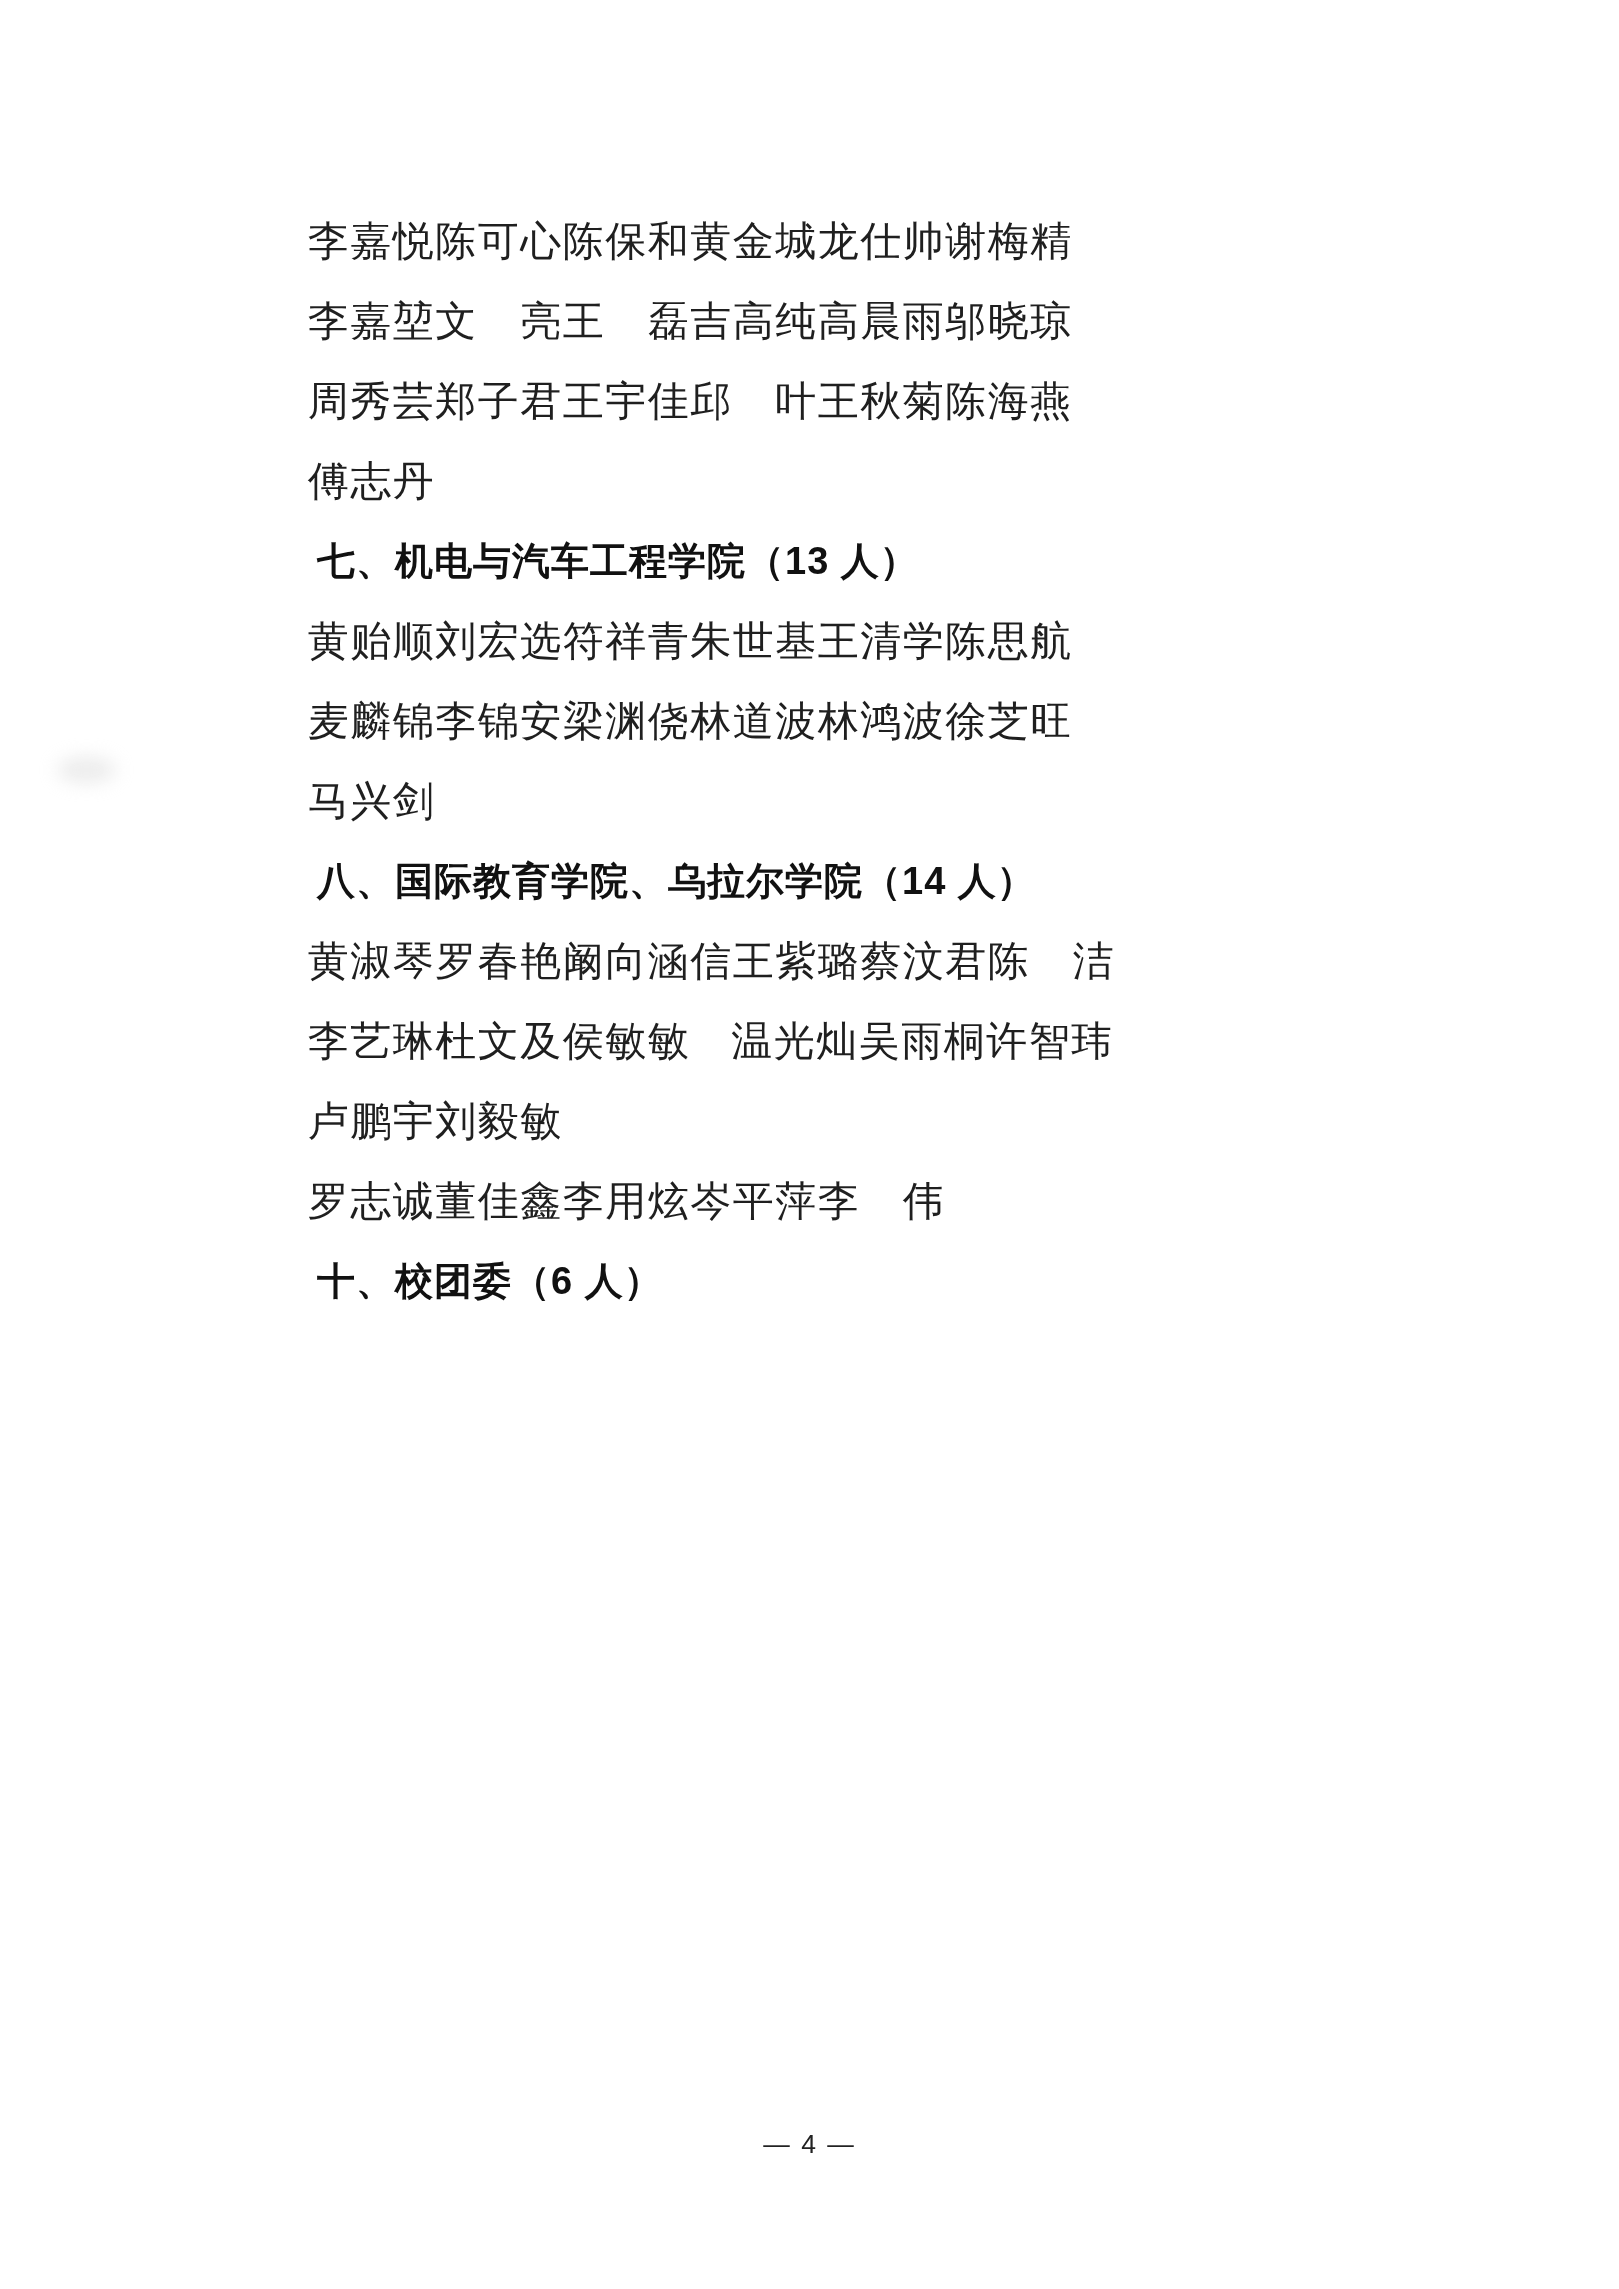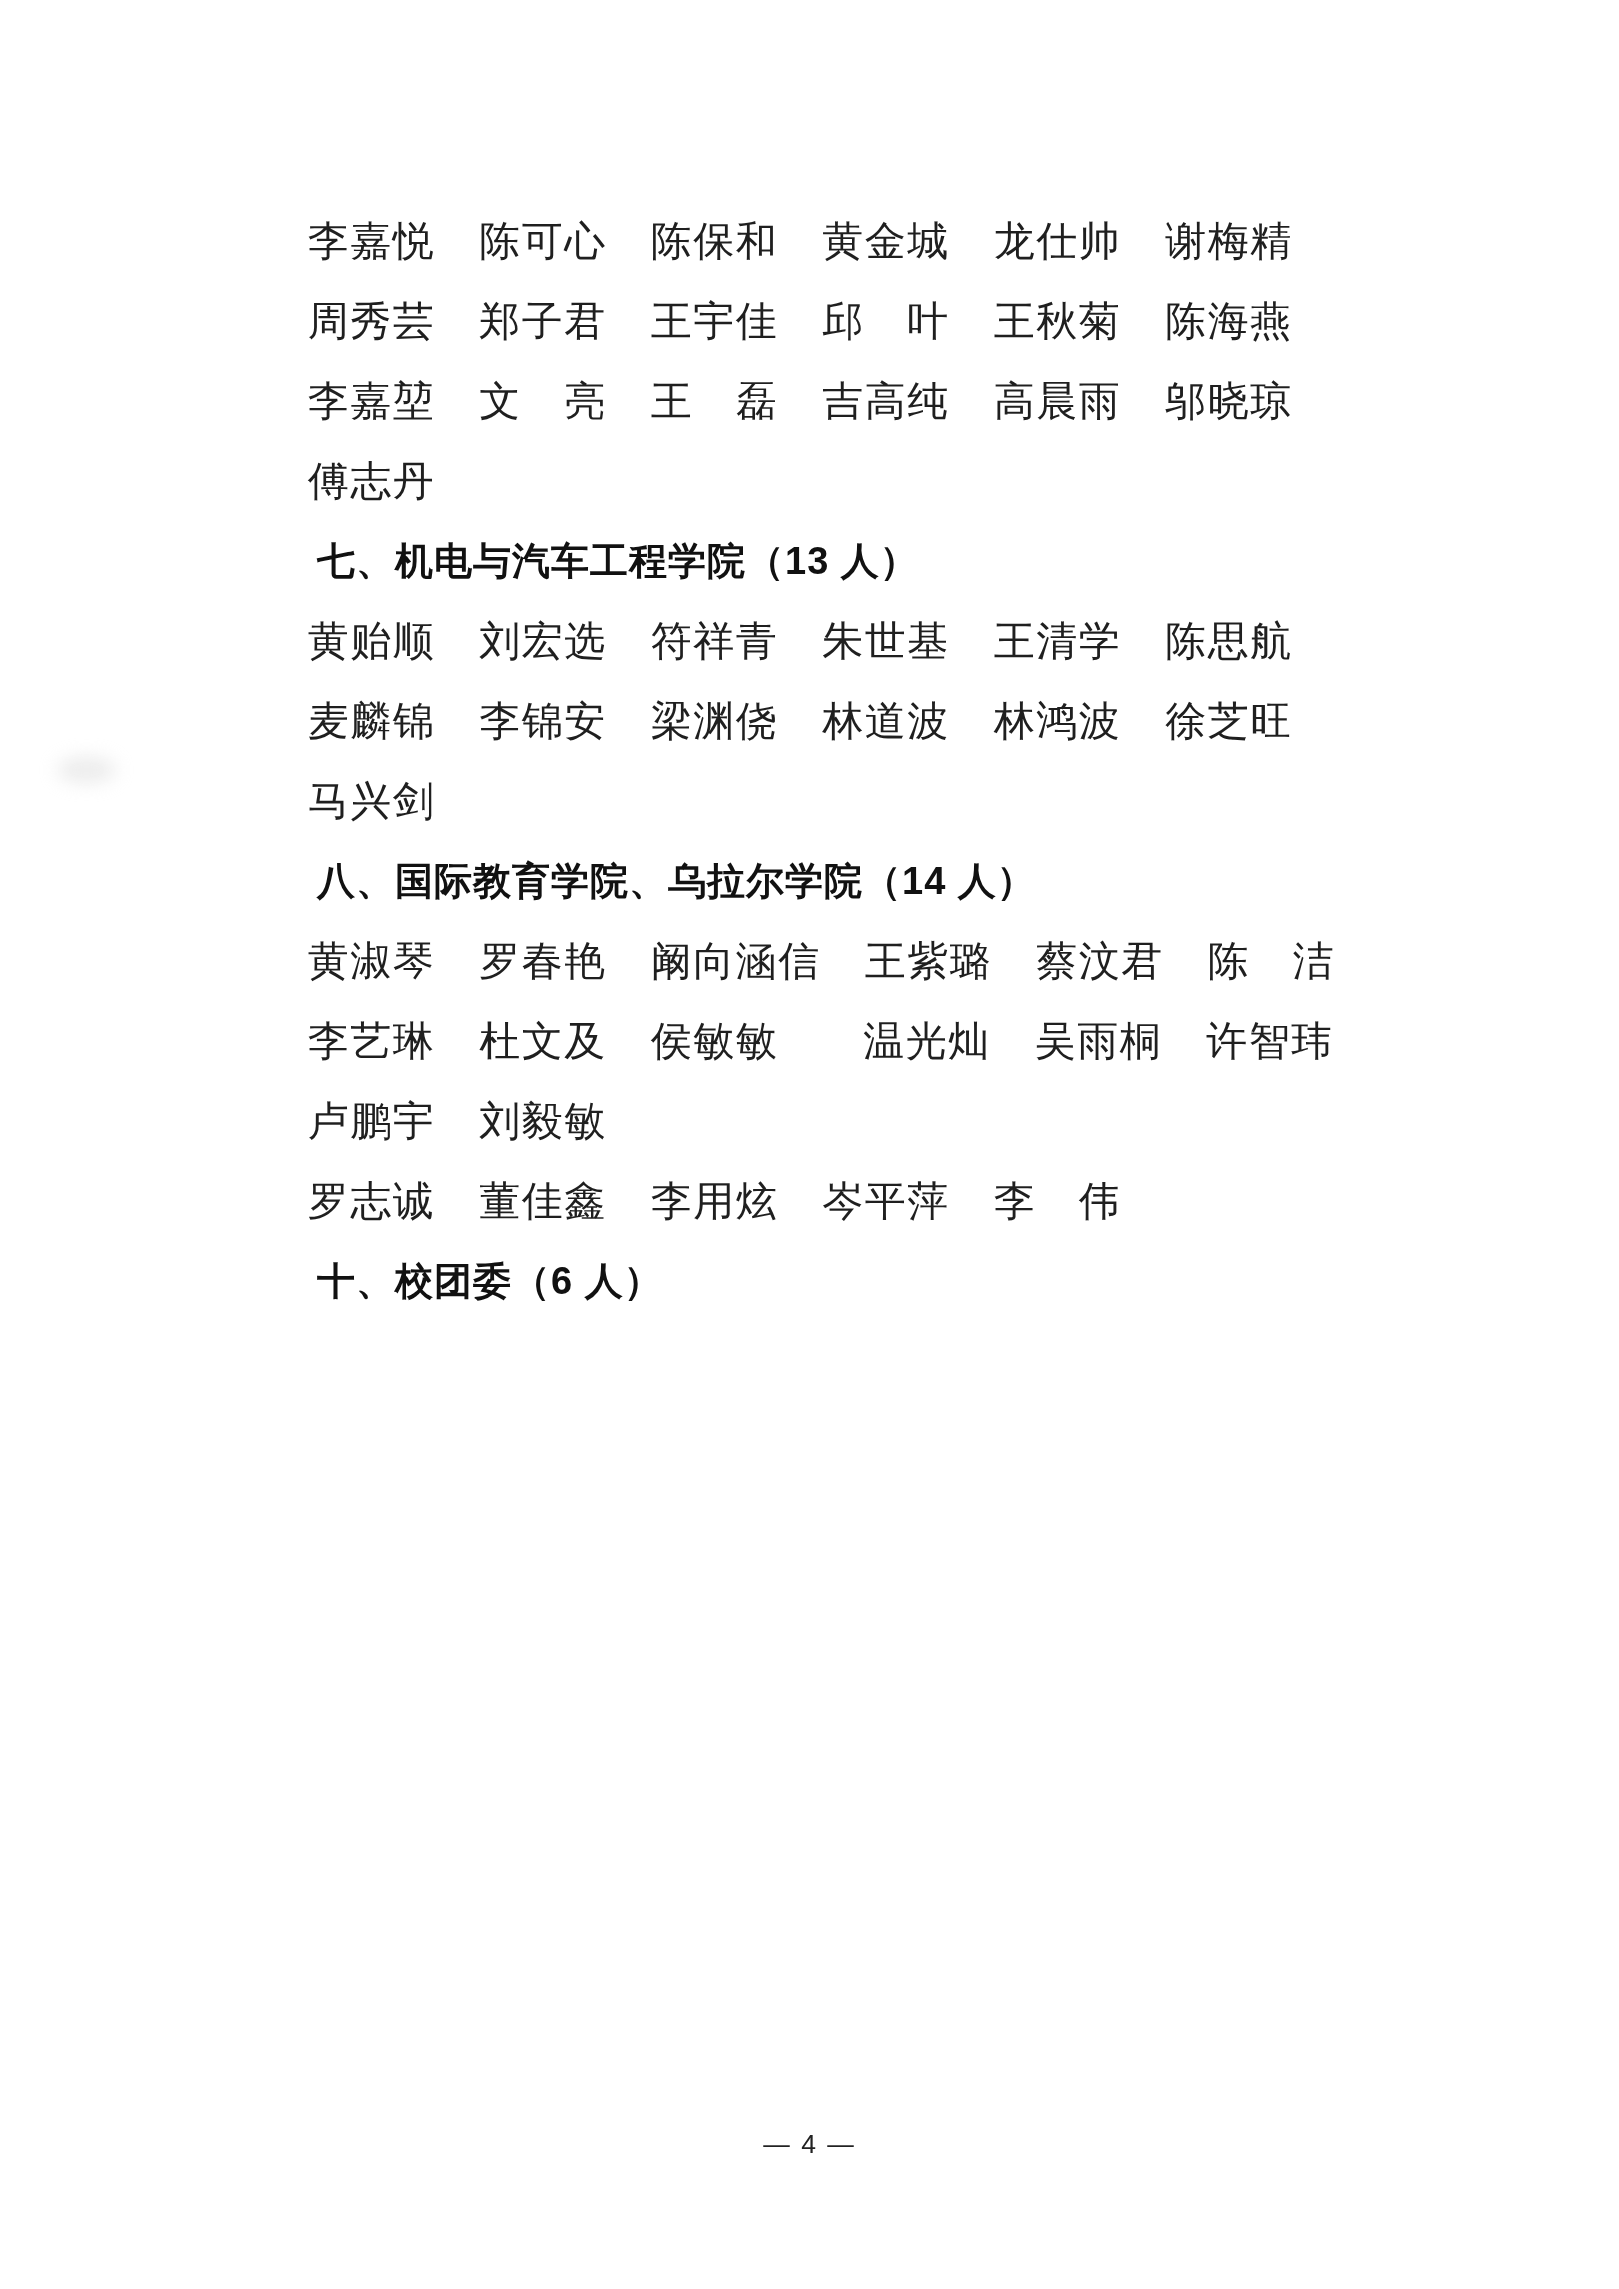--- a/index.html
+++ b/index.html
@@ -22,21 +22,20 @@
     left: 292px;
     right: 196px;
   }
   .line {
     height: 80px;
     display: flex;
     align-items: center;
   }
   .names-row {
     padding-left: 15.7px;
-    gap: 44px;
   }
   .person-name {
     font-size: 41px;
     line-height: 1;
     color: #1f1f1f;
     letter-spacing: 1.5px;
     white-space: pre;
     font-family: "Liberation Serif", "DejaVu Serif", serif;
   }
   .person-name.wide-after {
@@ -82,34 +81,34 @@
   <div class="content" id="doc-content">
       <div class="line names-row">
         <span class="person-name">李嘉悦</span>
         <span class="person-name">陈可心</span>
         <span class="person-name">陈保和</span>
         <span class="person-name">黄金城</span>
         <span class="person-name">龙仕帅</span>
         <span class="person-name">谢梅精</span>
       </div>
       <div class="line names-row">
+        <span class="person-name">李嘉堃</span>
+        <span class="person-name">文　亮</span>
+        <span class="person-name">王　磊</span>
+        <span class="person-name">吉高纯</span>
+        <span class="person-name">高晨雨</span>
+        <span class="person-name">邬晓琼</span>
+      </div>
+      <div class="line names-row">
         <span class="person-name">周秀芸</span>
         <span class="person-name">郑子君</span>
         <span class="person-name">王宇佳</span>
         <span class="person-name">邱　叶</span>
         <span class="person-name">王秋菊</span>
         <span class="person-name">陈海燕</span>
-      </div>
-      <div class="line names-row">
-        <span class="person-name">李嘉堃</span>
-        <span class="person-name">文　亮</span>
-        <span class="person-name">王　磊</span>
-        <span class="person-name">吉高纯</span>
-        <span class="person-name">高晨雨</span>
-        <span class="person-name">邬晓琼</span>
       </div>
       <div class="line names-row">
         <span class="person-name">傅志丹</span>
       </div>
       <div class="line">
         <span class="section-heading">七、机电与汽车工程学院（13 人）</span>
       </div>
       <div class="line names-row">
         <span class="person-name">黄贻顺</span>
         <span class="person-name">刘宏选</span>

